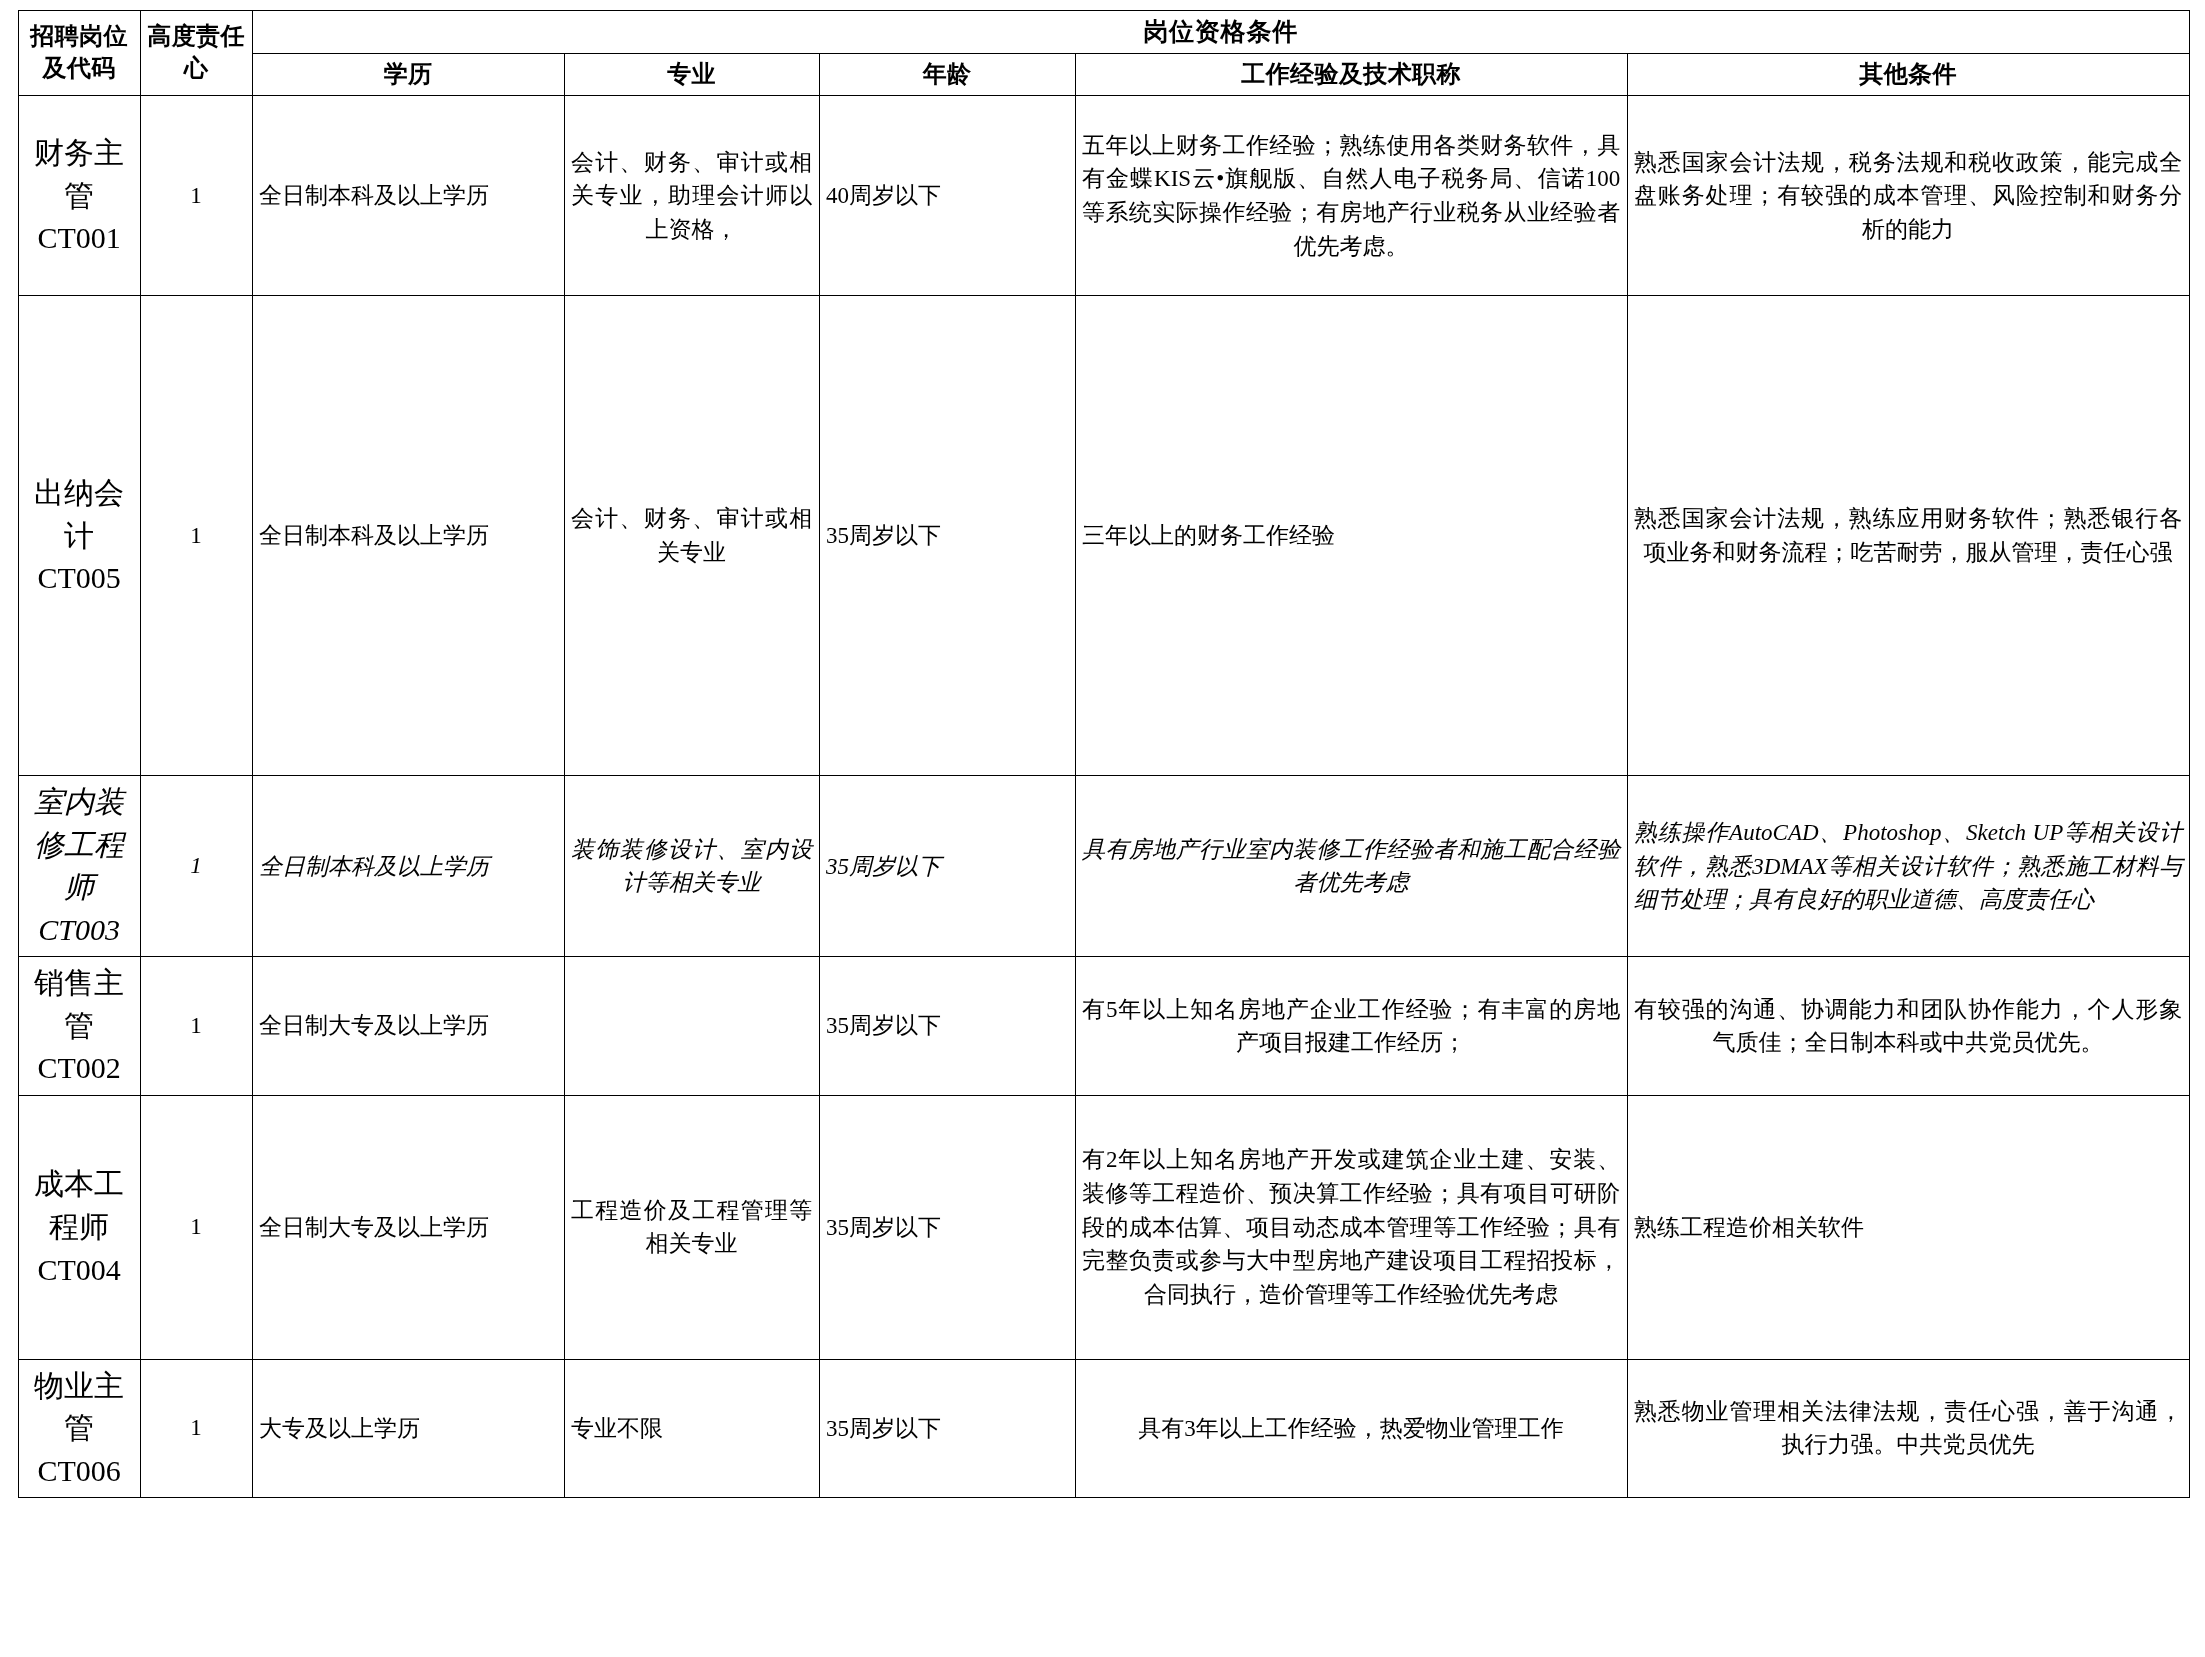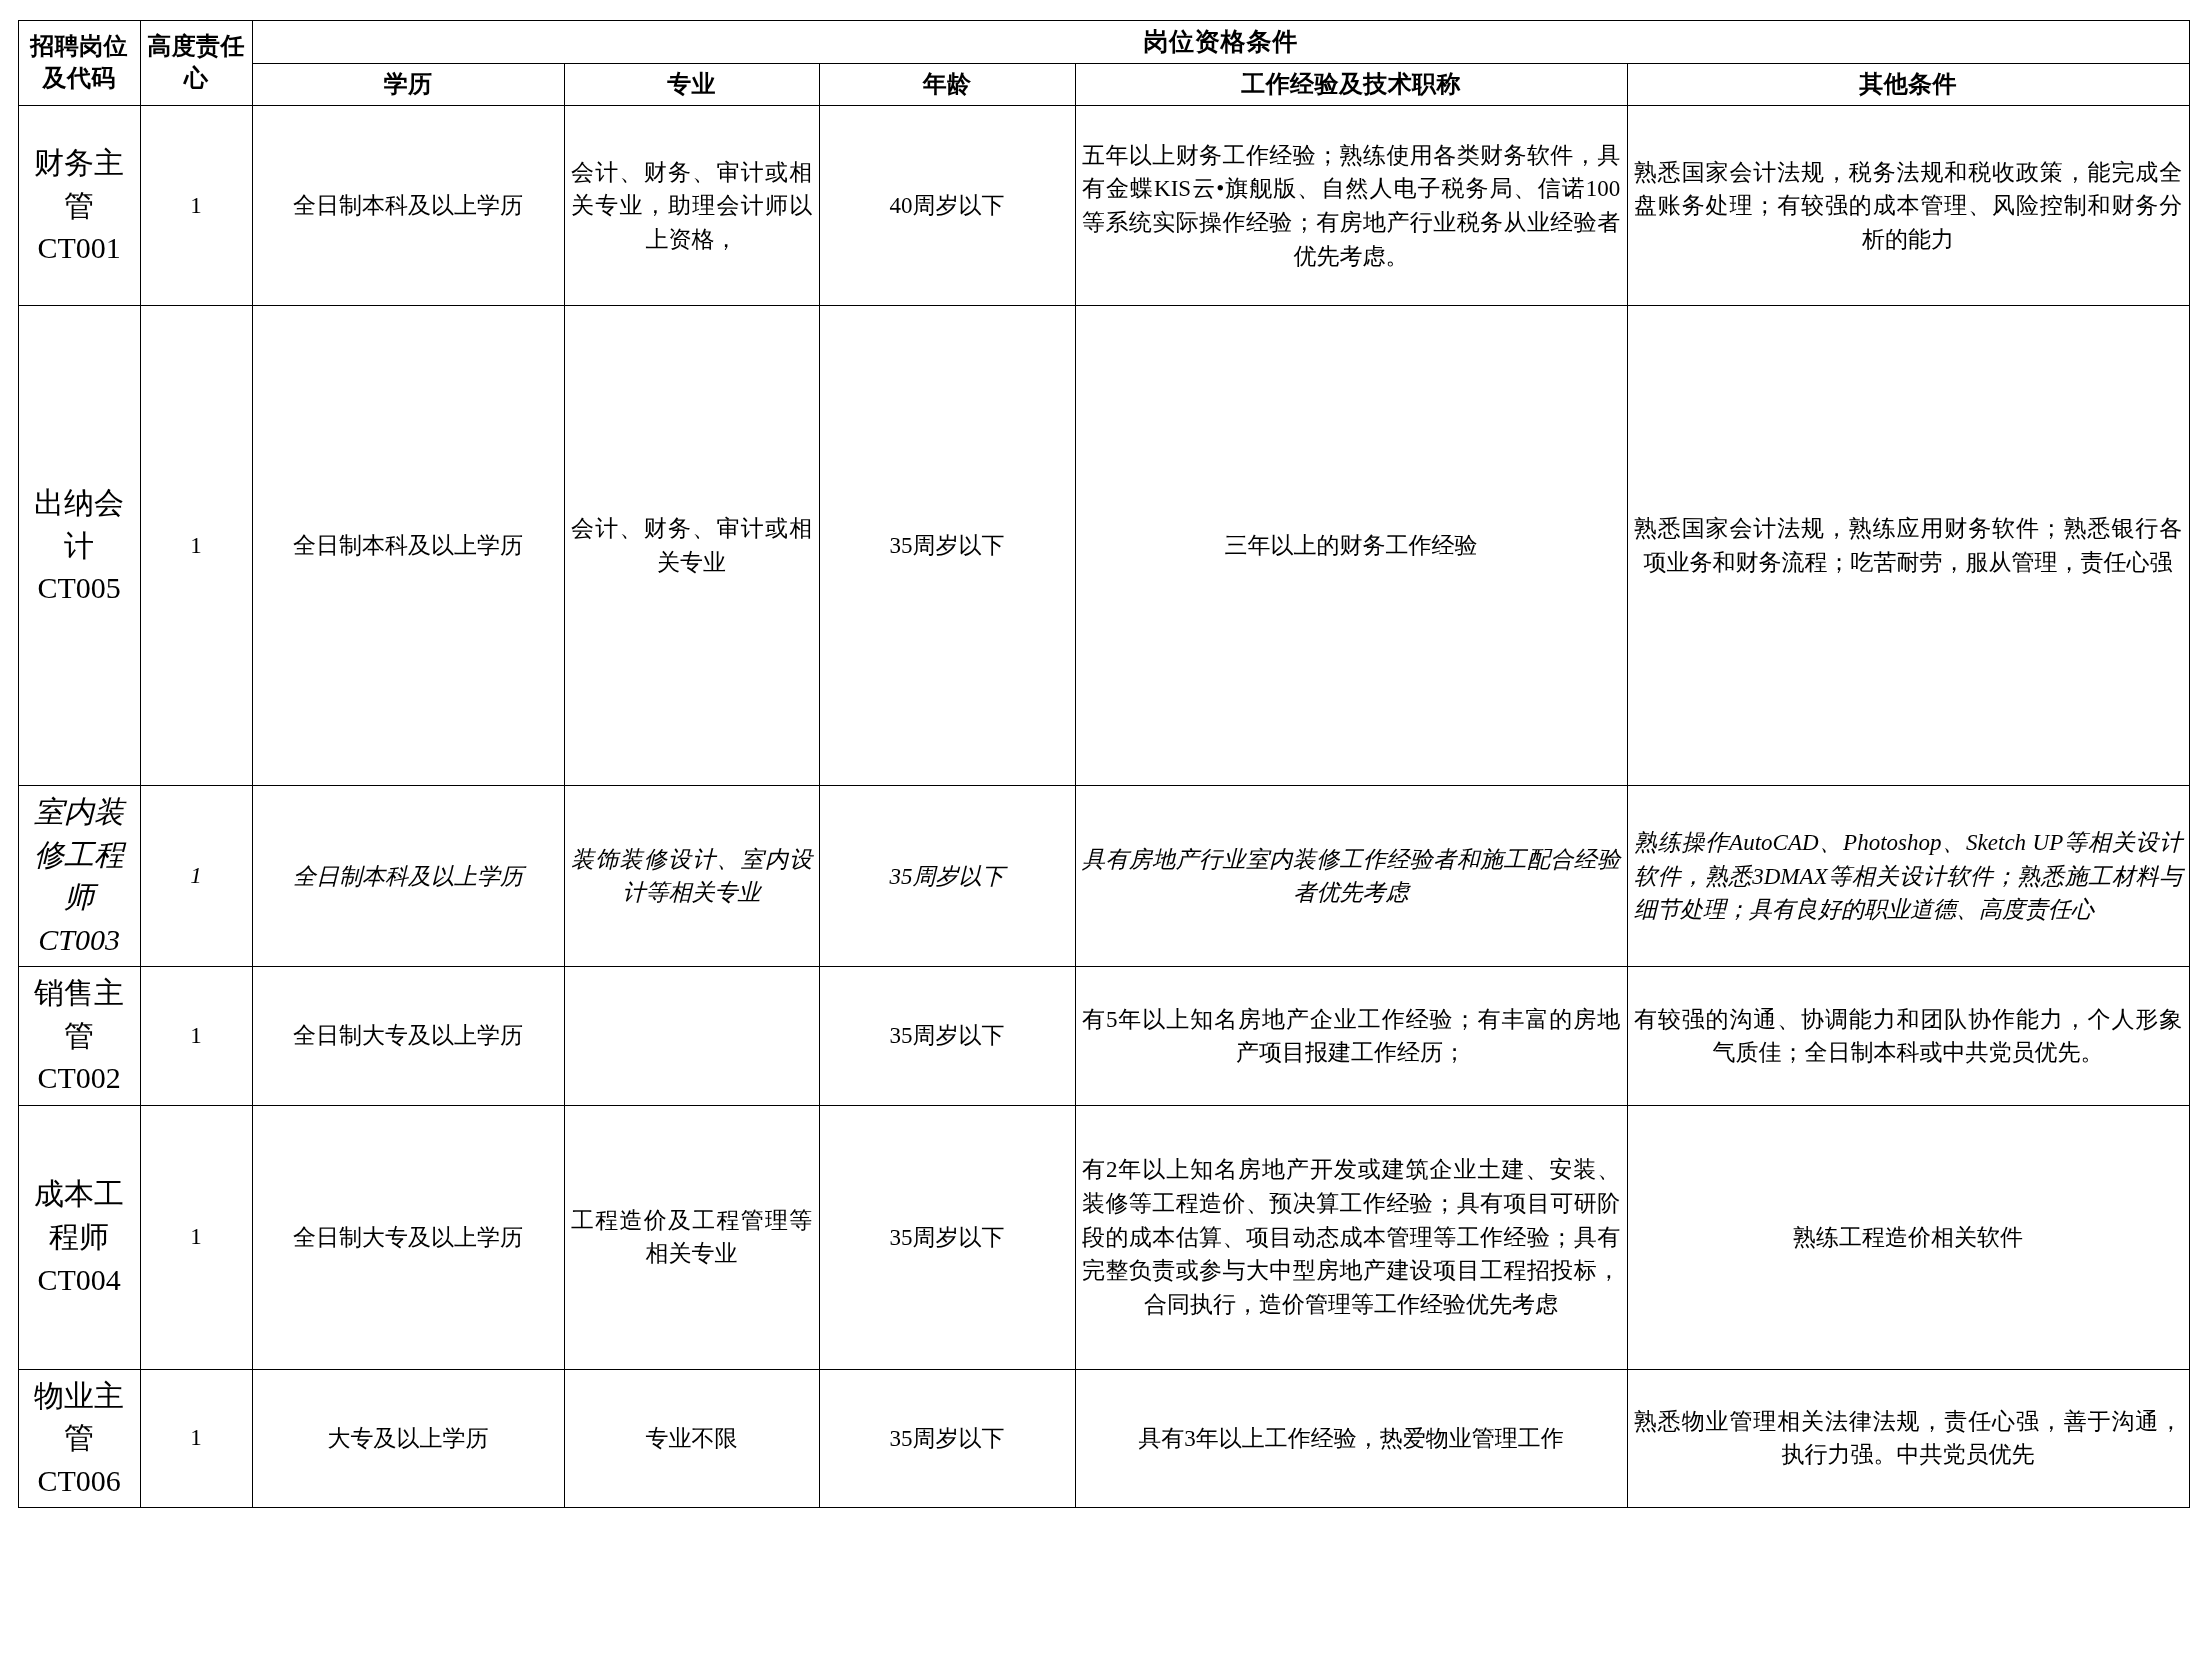--- a/index.html
+++ b/index.html
@@ -16,21 +16,21 @@
     width: 2205px;
     min-height: 1658px;
     box-sizing: border-box;
     padding: 9.6px 17.6px 8px 17.6px;
     background: #ffffff;
   }
   table.recruit {
     border-collapse: collapse;
     table-layout: fixed;
     width: 2171px;
-    margin: 10px auto;
+    margin: 0 auto;
   }
   table.recruit td, table.recruit th {
     border: 1.6px solid #000000;
     vertical-align: middle;
     padding: 4.8px 6.4px;
     box-sizing: border-box;
   }
   .hdr {
     text-align: center;
     font-weight: bold;
@@ -49,21 +49,20 @@
     font-size: 30px;
     line-height: 1.42;
   }
   .num-cell {
     text-align: center;
     font-size: 23px;
   }
   .cell {
     font-size: 23px;
     line-height: 1.46;
-    text-align: center;
   }
   .cell-just {
     font-size: 23px;
     line-height: 1.46;
     text-align: justify;
     text-align-last: center;
     text-justify: inter-ideograph;
   }
   .cell-left {
     font-size: 23px;

